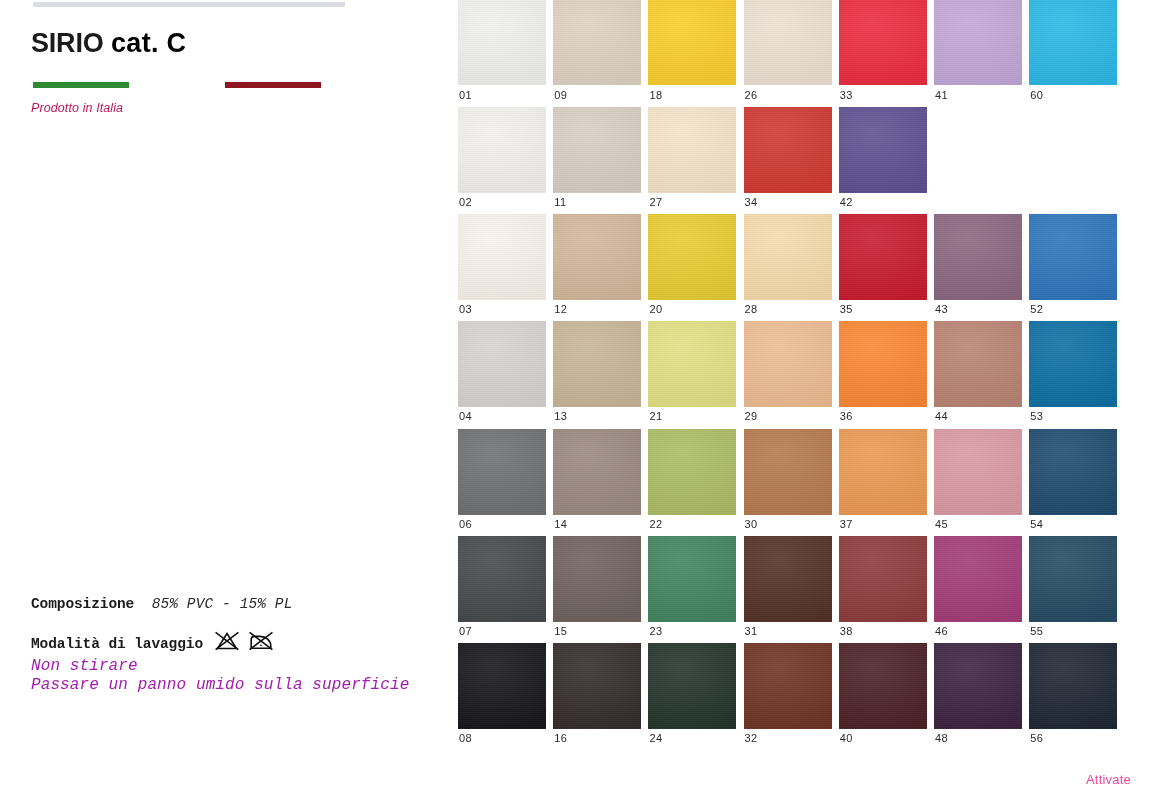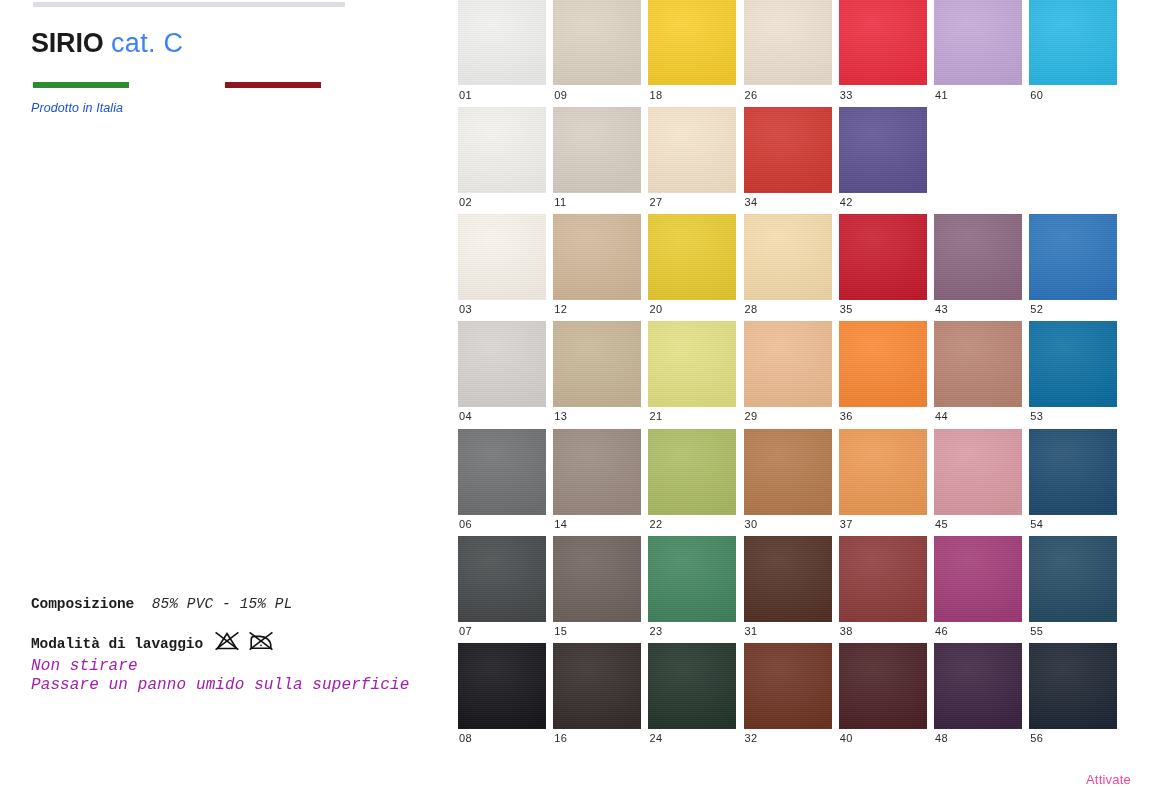--- a/index.html
+++ b/index.html
@@ -43,22 +43,22 @@
     font-size: 27px;
     line-height: 34px;
     white-space: nowrap;
     color: #1b1b1b;
   }
   #page-title .brand {
     font-weight: bold;
     letter-spacing: -0.2px;
   }
   #page-title .cat {
-    font-weight: 400;
-    color: #3b82f6;
+    font-weight: 700;
+    color: #000000;
     letter-spacing: 0.3px;
   }
 
   #flag-bar {
     position: absolute;
     left: 33px;
     top: 82px;
     width: 288px;
     height: 6px;
     display: flex;
@@ -67,21 +67,21 @@
   #flag-bar .seg.green { width: 33.34%; background: #2e8b34; }
   #flag-bar .seg.white { width: 33.33%; background: #ffffff; }
   #flag-bar .seg.red   { width: 33.33%; background: #8f1620; }
 
   #made-in {
     position: absolute;
     left: 31px;
     top: 101px;
     font-size: 12.5px;
     font-style: italic;
-    color: #1d4ed8;
+    color: #be185d;
     letter-spacing: 0.1px;
   }
 
   
   #specs {
     position: absolute;
     left: 31px;
     top: 594px;
     width: 400px;
     font-family: Liberation Mono, monospace;

